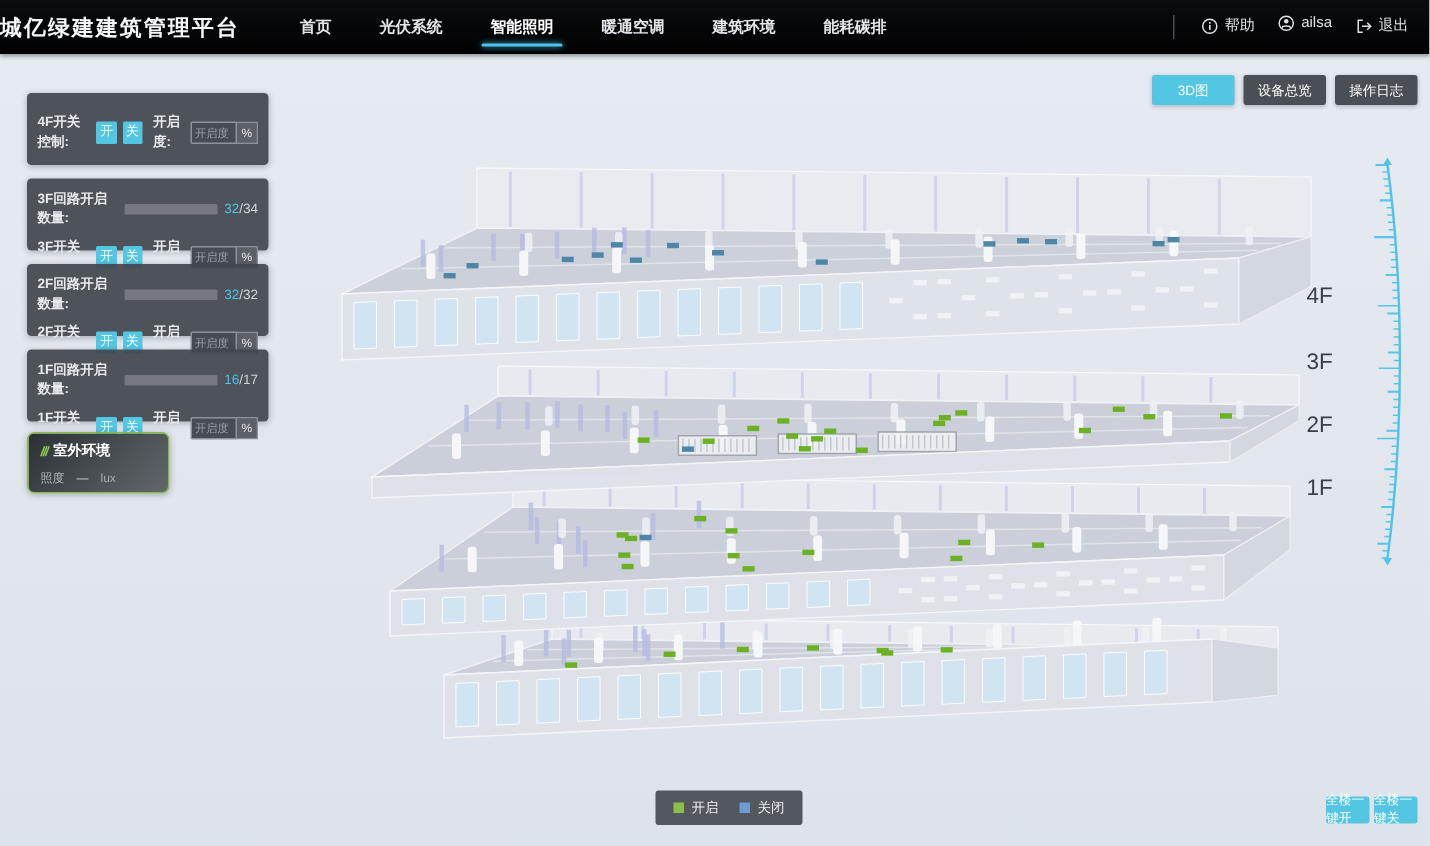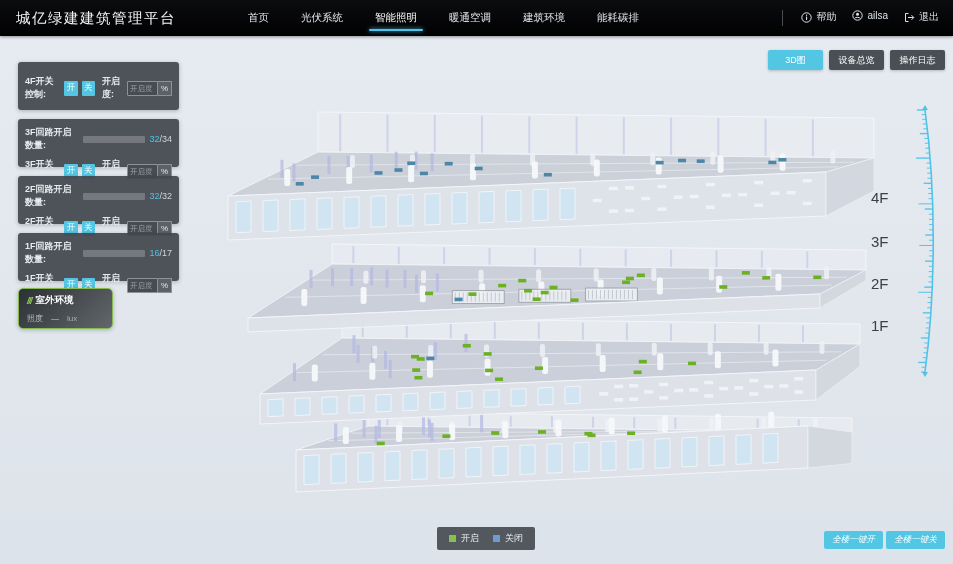--- a/index.html
+++ b/index.html
@@ -3,22 +3,22 @@
 <meta charset="utf-8">
 <style>
   * { margin:0; padding:0; box-sizing:border-box; }
   html,body { width:953px; height:564px; overflow:hidden; }
   body { font-family:"Liberation Sans","DejaVu Sans",sans-serif; background:#e3e8ee; position:relative; }
 
   
   .header{ position:absolute; top:0; left:0; width:953px; height:36px;
     background:linear-gradient(180deg,#0b0c0e,#010102); display:flex; align-items:center;
     z-index:10; box-shadow:0 1px 3px rgba(0,0,0,.4);}
-  .brand{ color:#f4f6f8; font-size:14.5px; font-weight:400; letter-spacing:1.5px; margin-left:16px; white-space:nowrap;}
-  .nav{ display:flex; gap:28px; margin-left:70px; }
+  .brand{ color:#f4f6f8; font-size:14.5px; font-weight:700; letter-spacing:1.5px; white-space:nowrap;}
+  .nav{ display:flex; gap:28px; margin-left:38px;font-weight:bold; }
   .nav-item{ position:relative; color:#e3e6ea; font-size:10.5px; cursor:pointer; padding:11px 2px; white-space:nowrap;}
   .nav-item.active{ color:#ffffff; }
   .nav-item.active::after{ content:""; position:absolute; left:-4px; right:-4px; bottom:5px; height:2px;
     background:#4fc3e8; border-radius:1px; box-shadow:0 0 4px #4fc3e8;}
   .hright{ margin-left:auto; display:flex; align-items:flex-start; gap:16px; margin-right:14px; color:#dfe3e7; font-size:10px;}
   .hdiv{ width:1px; height:16px; background:#4a4e54; margin-right:2px;}
   .hbtn{ display:flex; align-items:center; gap:4px; cursor:pointer; white-space:nowrap;}
   .hbtn svg{ display:block; }
 
   
@@ -69,22 +69,22 @@
   .flabel{ position:absolute; left:871px; font-size:15px; color:#3c4147; z-index:4; }
 
   
   .legend{ position:absolute; left:437px; top:527px; height:23px; background:rgba(70,75,81,.92);
     border-radius:2px; display:flex; align-items:center; gap:14px; padding:0 12px; z-index:5;}
   .litem{ display:flex; align-items:center; gap:5px; font-size:9px; color:#eef0f2;}
   .lsw{ width:7px; height:7px; }
 
   
   .bulk{ position:absolute; right:8px; top:531px; display:flex; gap:3px; z-index:5;}
-  .bbtn{ width:59px; height:18px; display:flex; align-items:center; justify-content:center; font-size:8.5px;
-    color:#fff; background:#53c6e4; border-radius:2px; cursor:pointer;font-style:italic;}
+  .bbtn{ width:29px; height:18px; display:flex; align-items:center; justify-content:center; font-size:8.5px;
+    color:#fff; background:#53c6e4; border-radius:2px; cursor:pointer;}
 </style>
 </head>
 <body>
 
 <div class="header">
   <div class="brand">城亿绿建建筑管理平台</div>
   <div class="nav">
     <div class="nav-item">首页</div>
     <div class="nav-item">光伏系统</div>
     <div class="nav-item active">智能照明</div>

